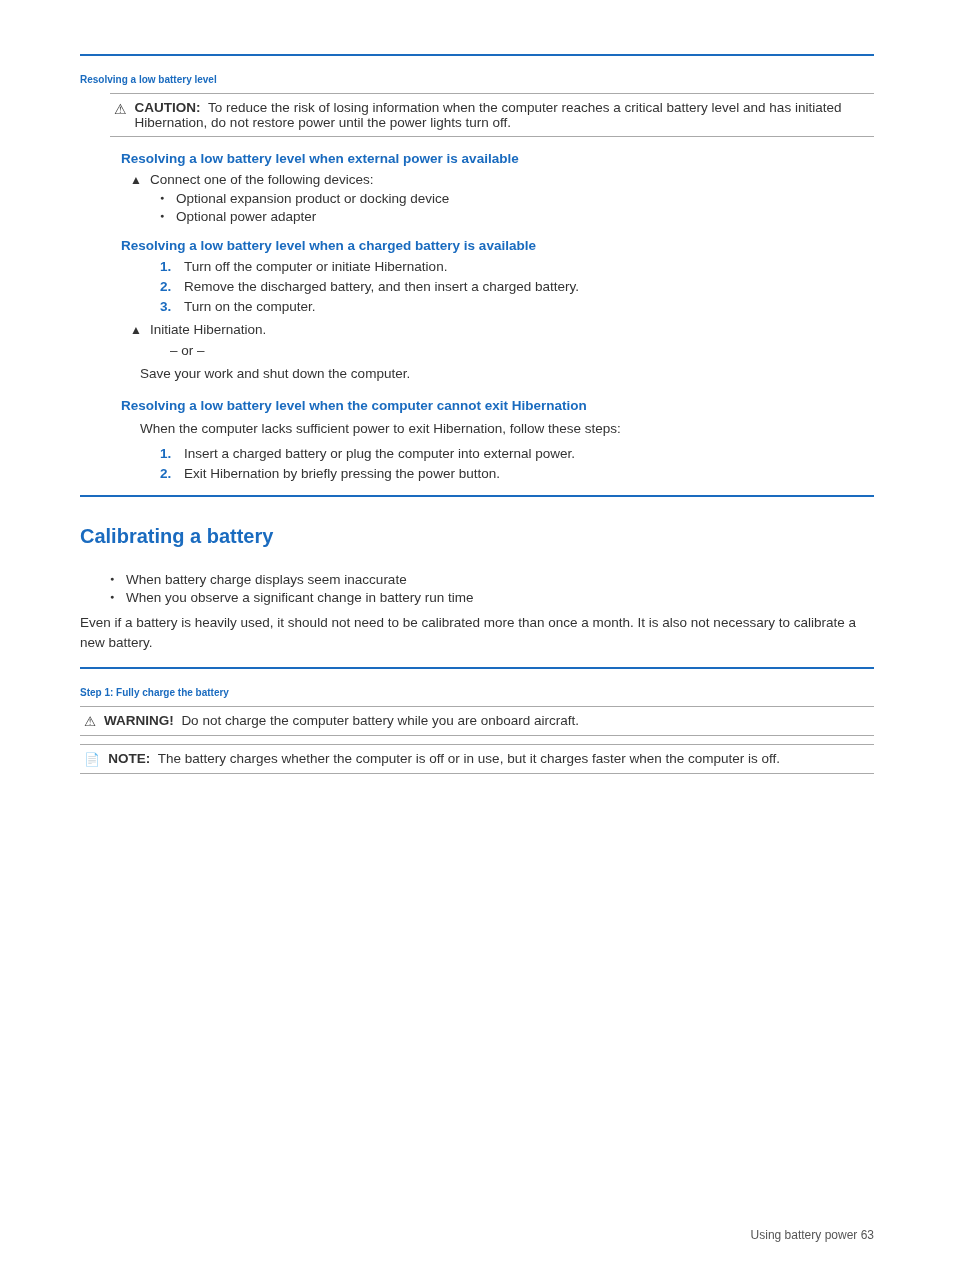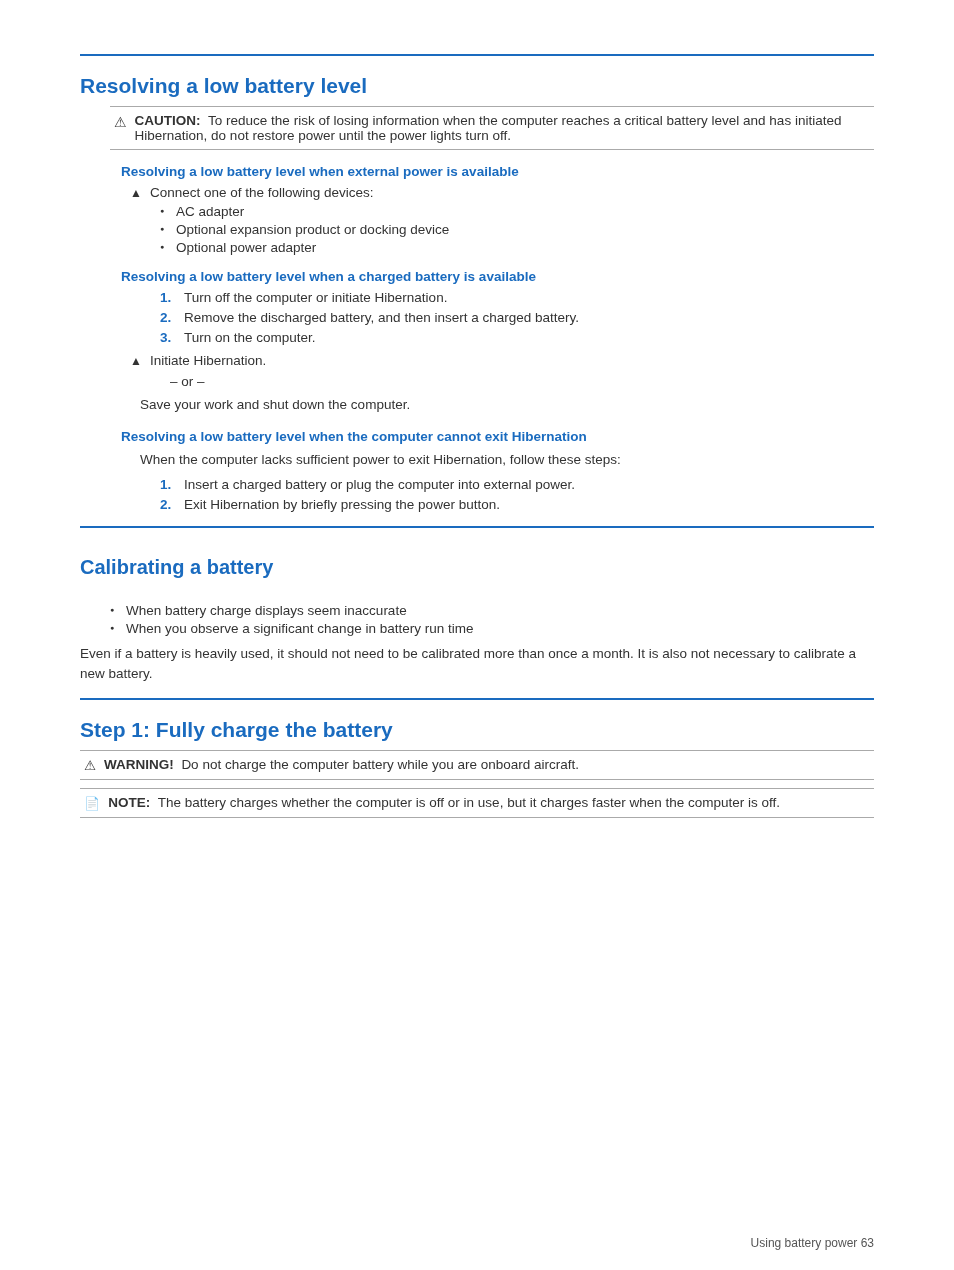--- a/index.html
+++ b/index.html
@@ -13,21 +13,21 @@
       color: #333;
       background: #fff;
       width: 954px;
       min-height: 1270px;
       padding: 40px 80px 40px 80px;
       position: relative;
     }
 
     .section-heading {
       color: #1a6bbf;
-      font-size: 21px;
+      font-size: 10px;
       font-weight: bold;
       margin-bottom: 8px;
       margin-top: 18px;
     }
 
     .main-heading {
       color: #1a6bbf;
       font-size: 20px;
       font-weight: bold;
       margin-bottom: 24px;
@@ -141,21 +141,21 @@
     }
 
     .section-divider {
       border: none;
       border-top: 2px solid #1a6bbf;
       margin: 14px 0 8px 0;
     }
 
     .page-footer {
       position: absolute;
-      bottom: 20px;
+      bottom: 28px;
       right: 80px;
       font-size: 12px;
       color: #555;
     }
 
     .warning-box {
       display: flex;
       align-items: flex-start;
       border-top: 1px solid #aaa;
       border-bottom: 1px solid #aaa;
@@ -195,21 +195,20 @@
     </span>
   </div>
 
   <div>
     <p class="sub-heading">Resolving a low battery level when external power is available</p>
     <div class="arrow-item">
       <span class="arrow-icon">▲</span>
       <span>Connect one of the following devices:</span>
     </div>
     <ul class="bullet-list">
-      <li><span>AC adapter</span></li>
       <li><span>Optional expansion product or docking device</span></li>
       <li><span>Optional power adapter</span></li>
     </ul>
   </div>
 
   <div>
     <p class="sub-heading">Resolving a low battery level when a charged battery is available</p>
     <ol class="numbered-list">
       <li>
         <span class="num">1.</span>

